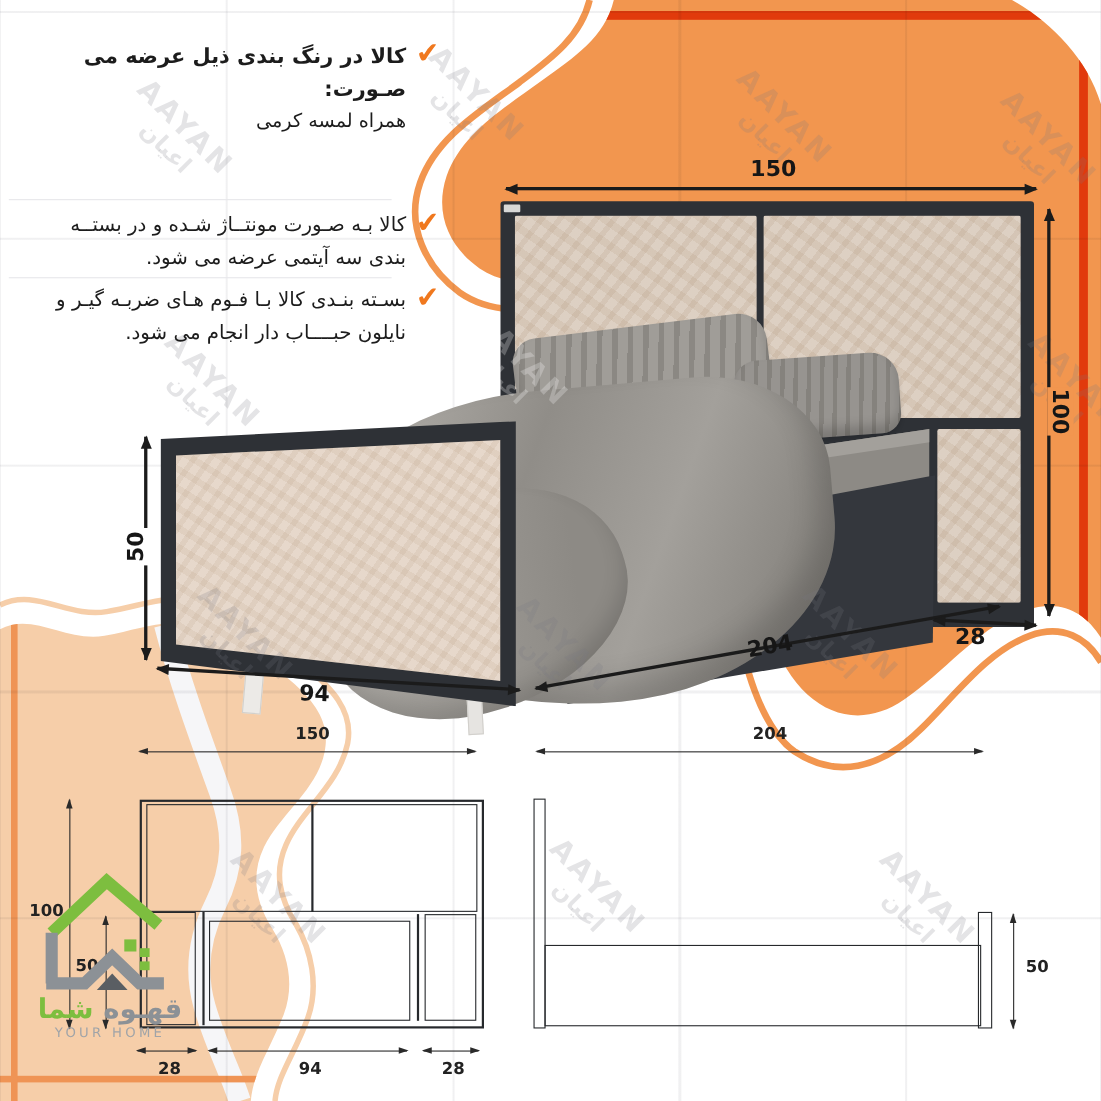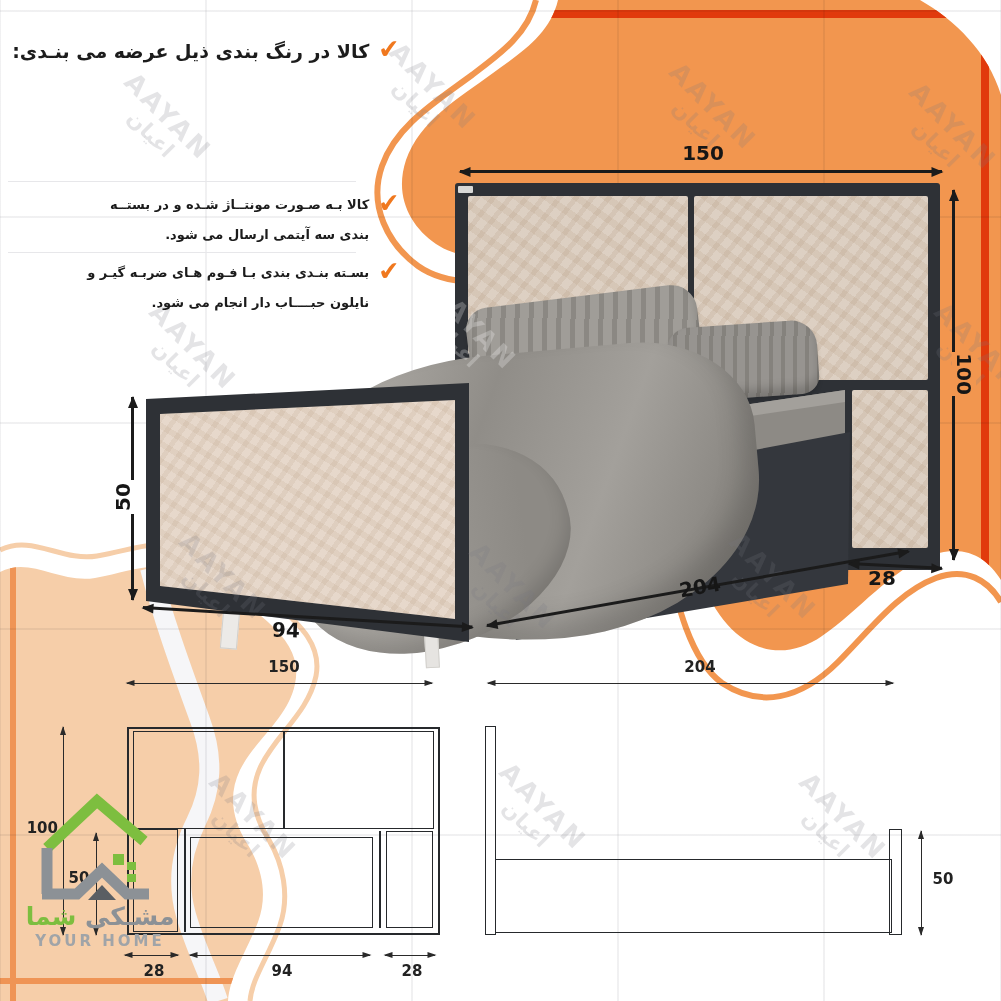--- a/index.html
+++ b/index.html
@@ -64,30 +64,30 @@
   .vline{width:1.5px;background:#26292c;}
 
   
   .bullets{position:absolute;left:8px;top:0;width:392px;z-index:9;direction:rtl;}
   .bullet{position:absolute;right:0;width:100%;display:flex;direction:rtl;gap:9px;align-items:flex-start;}
   .check{flex:0 0 auto;font-size:26px;line-height:26px;color:#f0781e;font-weight:bold;
          transform:rotate(-4deg);}
   .btext{flex:1 1 auto;text-align:right;color:#1c1c1c;}
   .bhead{font-size:19px;font-weight:bold;line-height:30px;}
   .bline{font-size:17.5px;line-height:29px;}
-  .bbold{font-size:13px;font-weight:bold;line-height:30px;}
+  .bbold{font-size:18px;font-weight:normal;line-height:30px;}
   .sep{position:absolute;left:8px;width:348px;border-top:1.5px solid #e7e7ea;z-index:9;}
 
   
   .logo{position:absolute;left:25px;top:790px;width:160px;height:170px;z-index:10;}
   .logo .farsi{position:absolute;left:0;top:112px;width:150px;text-align:center;
     font-size:25px;font-weight:bold;color:#8c9196;direction:rtl;}
   .logo .farsi .grn{color:#7dbe3f;}
   .logo .latin{position:absolute;left:0;top:142px;width:150px;text-align:center;
-    font-size:15px;letter-spacing:3px;color:#a0a4a8;font-weight:700;}
+    font-size:12px;letter-spacing:3px;color:#a0a4a8;font-weight:400;}
 </style>
 </head>
 <body>
 
 <div class="page">
 
   <svg class="blobs" viewBox="0 0 1001 1001">
     <defs>
       <clipPath id="topclip">
         <path d="M558,0 C550,34 522,52 493,73 C456,100 420,121 406,160 C394,196 410,226 436,244
@@ -215,34 +215,35 @@
     <div class="wm" style="left:770px;top:800px;">
         <span class="l1">AAYAN</span>
         <span class="l2">اعیان</span>
       </div>
   </div>
 
   <div class="bullets">
     <div class="bullet" style="top:36px;">
       <span class="check">✔</span>
       <div class="btext">
-        <div class="bhead">کالا در رنگ بندی ذیل عرضه می بنـدی:</div>
+        <div class="bhead">کالا در رنگ بندی ذیل عرضه می صـورت:</div>
+        <div class="bline">همراه لمسه کرمی</div>
       </div>
     </div>
     <div class="bullet" style="top:190px;">
       <span class="check">✔</span>
       <div class="btext">
         <div class="bbold">کالا بـه صـورت مونتــاژ شـده و در بستــه</div>
-        <div class="bbold">بندی سه آیتمی ارسال می شود.</div>
+        <div class="bbold">بندی سه آیتمی عرضه می شود.</div>
       </div>
     </div>
     <div class="bullet" style="top:258px;">
       <span class="check">✔</span>
       <div class="btext">
-        <div class="bbold">بسـته بنـدی بندی بـا فـوم هـای ضربـه گیـر و</div>
+        <div class="bbold">بسـته بنـدی کالا بـا فـوم هـای ضربـه گیـر و</div>
         <div class="bbold">نایلون حبــــاب دار انجام می شود.</div>
       </div>
     </div>
   </div>
   <div class="sep" style="top:181px;"></div>
   <div class="sep" style="top:252px;"></div>
 
   <div class="draw">
 
     <div class="box2" style="left:127px;top:727px;width:313px;height:208px;"></div>
@@ -296,17 +297,17 @@
   <div class="logo">
     <svg width="160" height="115" viewBox="0 0 160 115">
       <polyline points="22,58 72,11 119,51" fill="none" stroke="#7dbe3f" stroke-width="11"></polyline>
       <path d="M22,58 L22,104" fill="none" stroke="#8c9196" stroke-width="11"></path>
       <path d="M17,104 L52,104 L77,80 L102,104 L124,104" fill="none" stroke="#8c9196" stroke-width="11"></path>
       <polygon points="63,110 77,95 91,110" fill="#5a5e63"></polygon>
       <rect x="88" y="64" width="11" height="11" fill="#7dbe3f"></rect>
       <rect x="102" y="72" width="9" height="8" fill="#7dbe3f"></rect>
       <rect x="102" y="84" width="9" height="8" fill="#7dbe3f"></rect>
     </svg>
-    <div class="farsi"><span>مشـکی</span> <span class="grn">شما</span></div>
+    <div class="farsi"><span>قهـوه</span> <span class="grn">شما</span></div>
     <div class="latin">YOUR HOME</div>
   </div>
 
 </div>
 
 </body></html>

